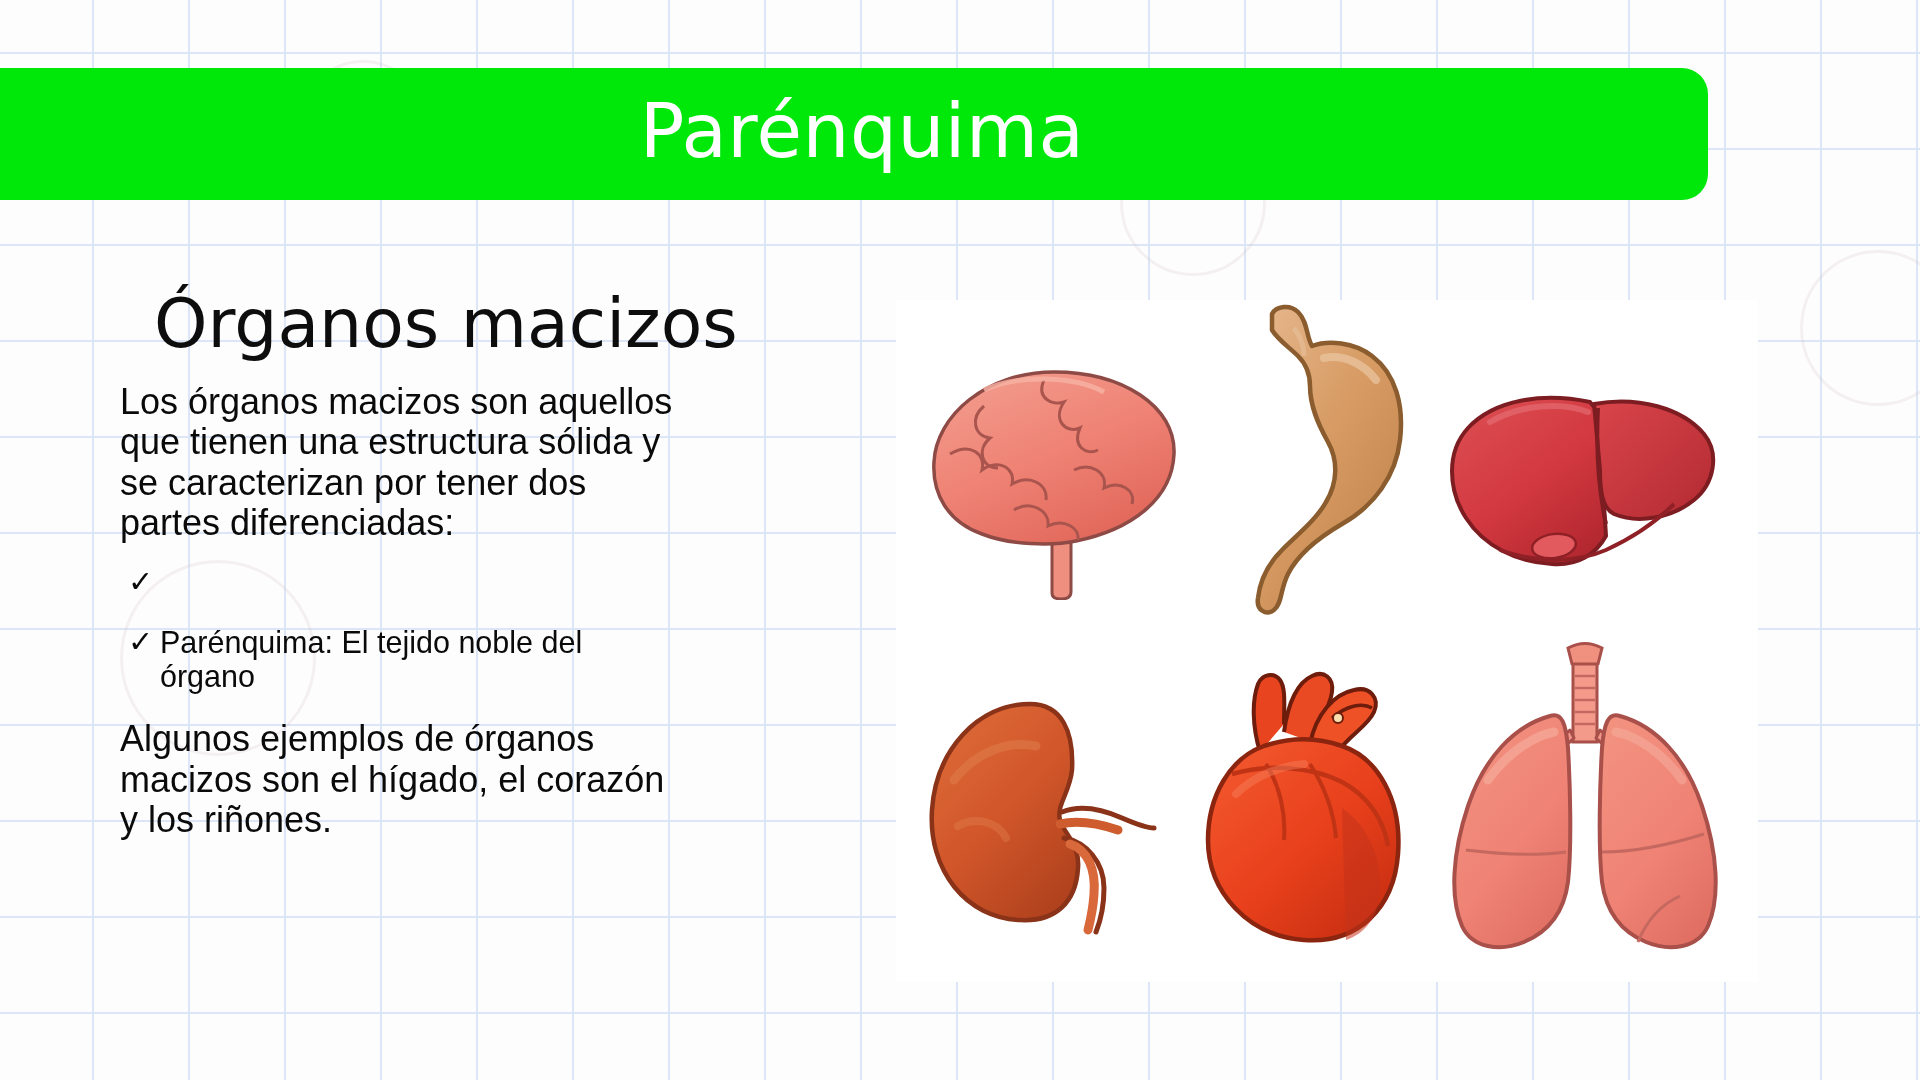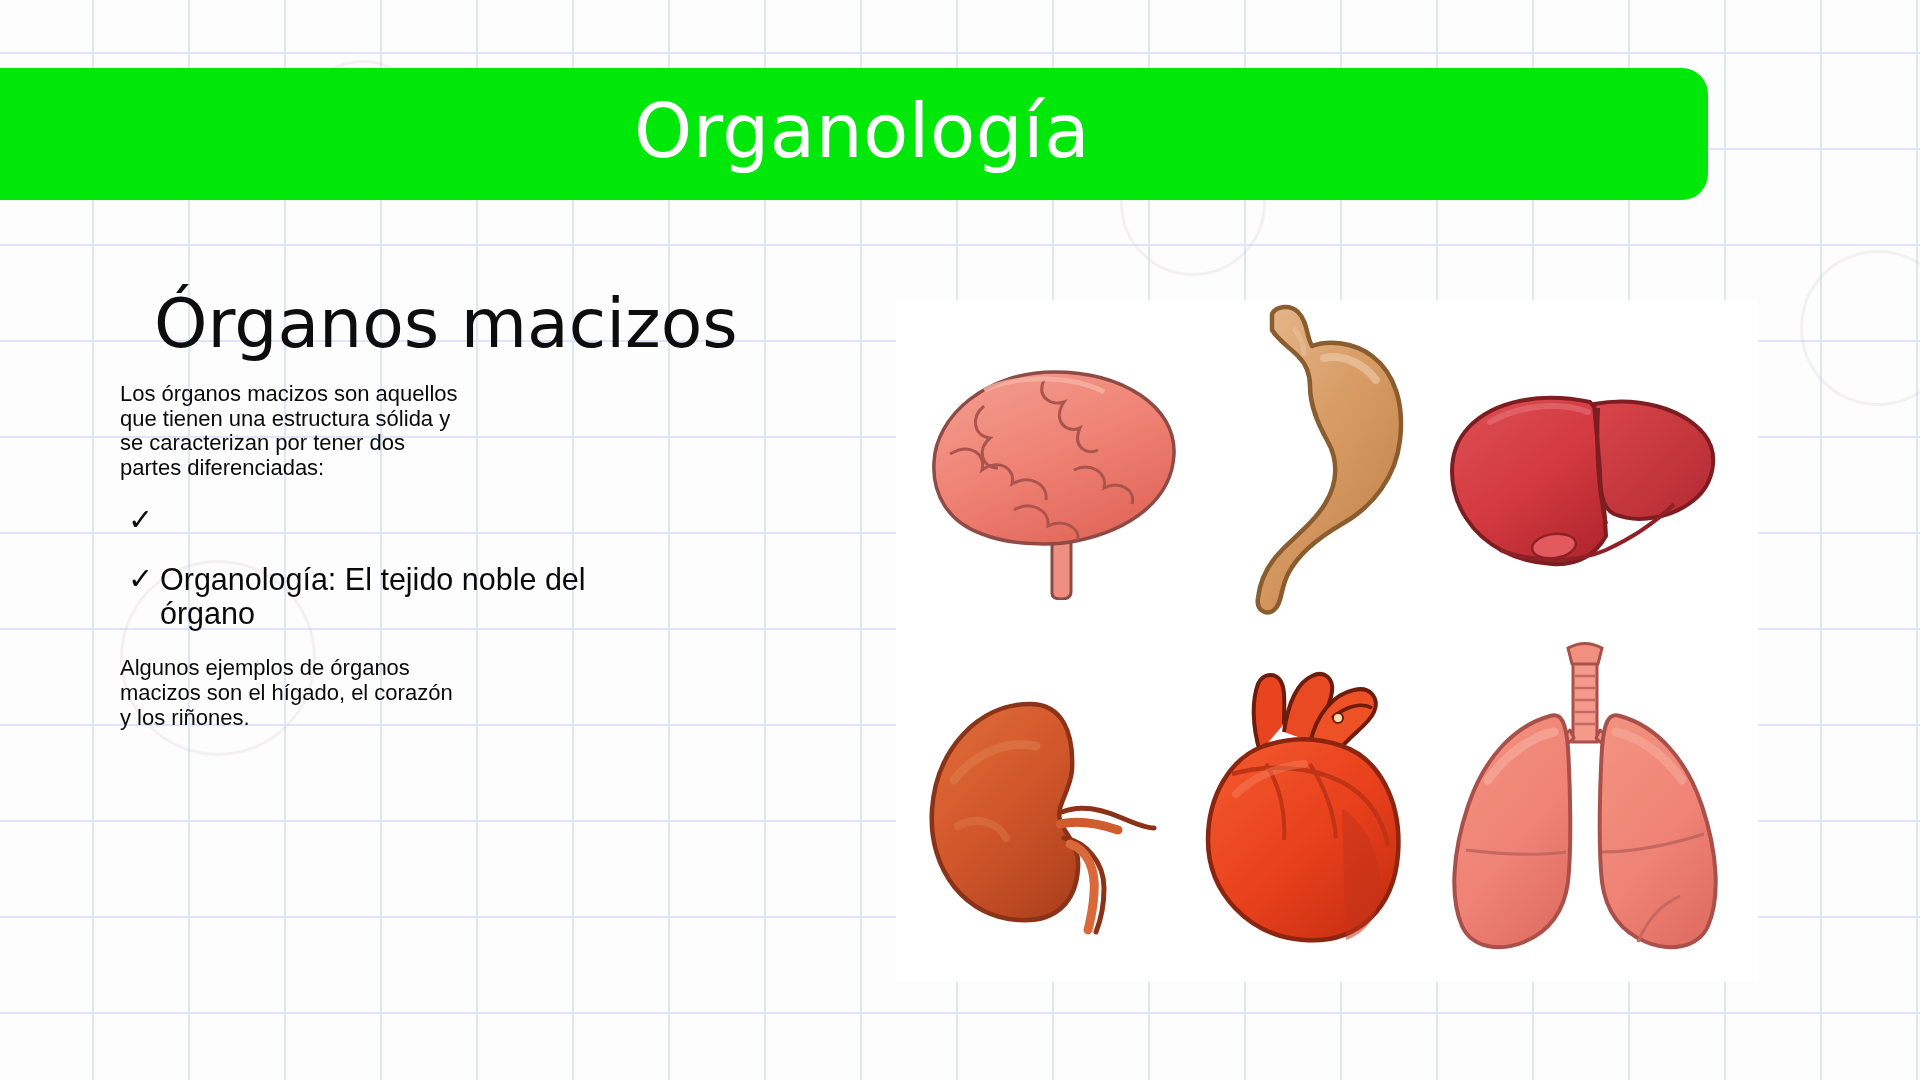--- a/index.html
+++ b/index.html
@@ -79,21 +79,21 @@
     font-size: 68px;
     font-weight: 400;
     color: #0d0d0d;
     line-height: 1.06;
     margin: 0 0 22px 34px;
     white-space: nowrap;
   }
 
   .para {
     font-family: "Liberation Sans", sans-serif;
-    font-size: 22px;
+    font-size: 36px;
     font-weight: 400;
     color: #0a0a0a;
     line-height: 1.12;
     margin: 0 0 22px 0;
     width: 640px;
     white-space: pre-line;
   }
 
   .bullet {
     display: flex;
@@ -141,39 +141,39 @@
 <div id="slide">
 
   <div id="grid-bg"></div>
 
   <div class="watermark" style="left:120px;  top:560px;  width:190px; height:190px;"></div>
   <div class="watermark" style="left:1800px; top:250px;  width:150px; height:150px;"></div>
   <div class="watermark" style="left:300px;  top:60px;   width:120px; height:120px;"></div>
   <div class="watermark" style="left:1120px; top:130px;  width:140px; height:140px;"></div>
 
   <div id="title-banner">
-    <div id="title-text">Organología</div>
+    <div id="title-text">Parénquima</div>
   </div>
 
   <div id="left-col">
 
     <h1 id="heading">Órganos macizos</h1>
 
     <p class="para">Los órganos macizos son aquellos
 que tienen una estructura sólida y
 se caracterizan por tener dos
 partes diferenciadas:</p>
 
     <div class="bullet">
       <span class="bullet-mark">✓</span>
     </div>
 
     <div class="bullet">
       <span class="bullet-mark">✓</span>
-      <span class="bullet-text">Organología: El tejido noble del
+      <span class="bullet-text">Parénquima: El tejido noble del
   órgano</span>
     </div>
 
     <p class="para" id="para-examples">Algunos ejemplos de órganos
 macizos son el hígado, el corazón
 y los riñones.</p>
   </div>
 
   <div id="image-panel">
 

